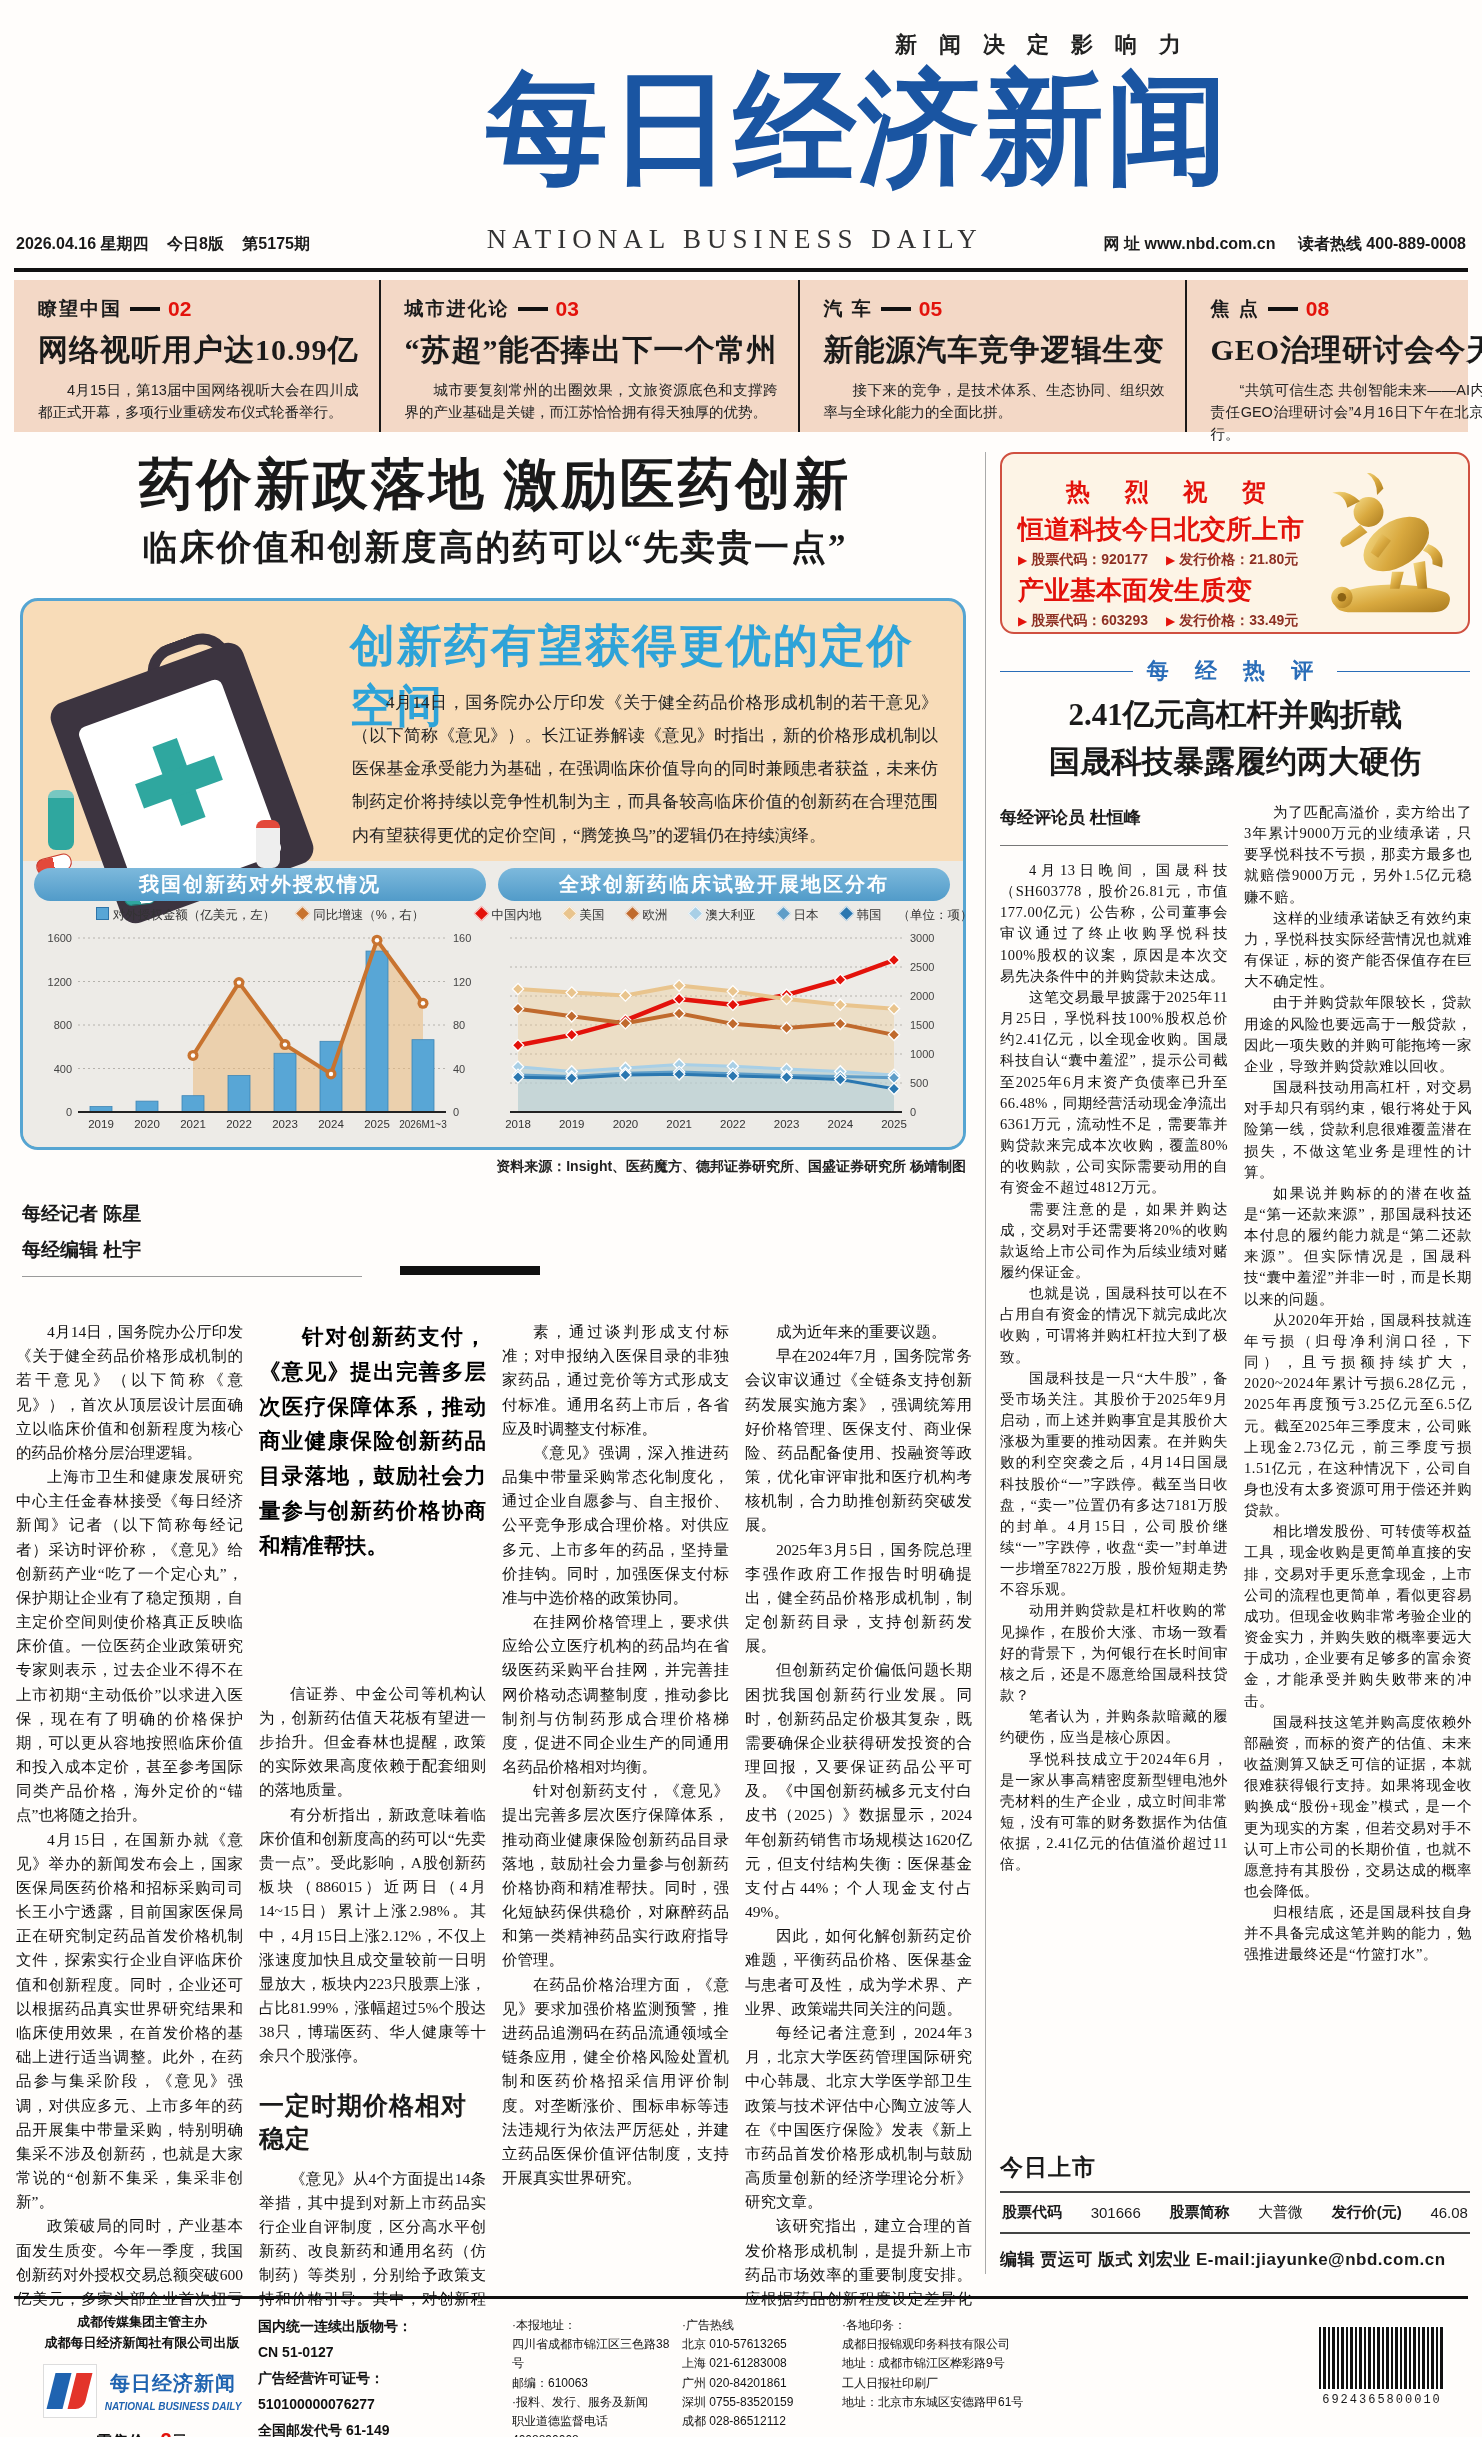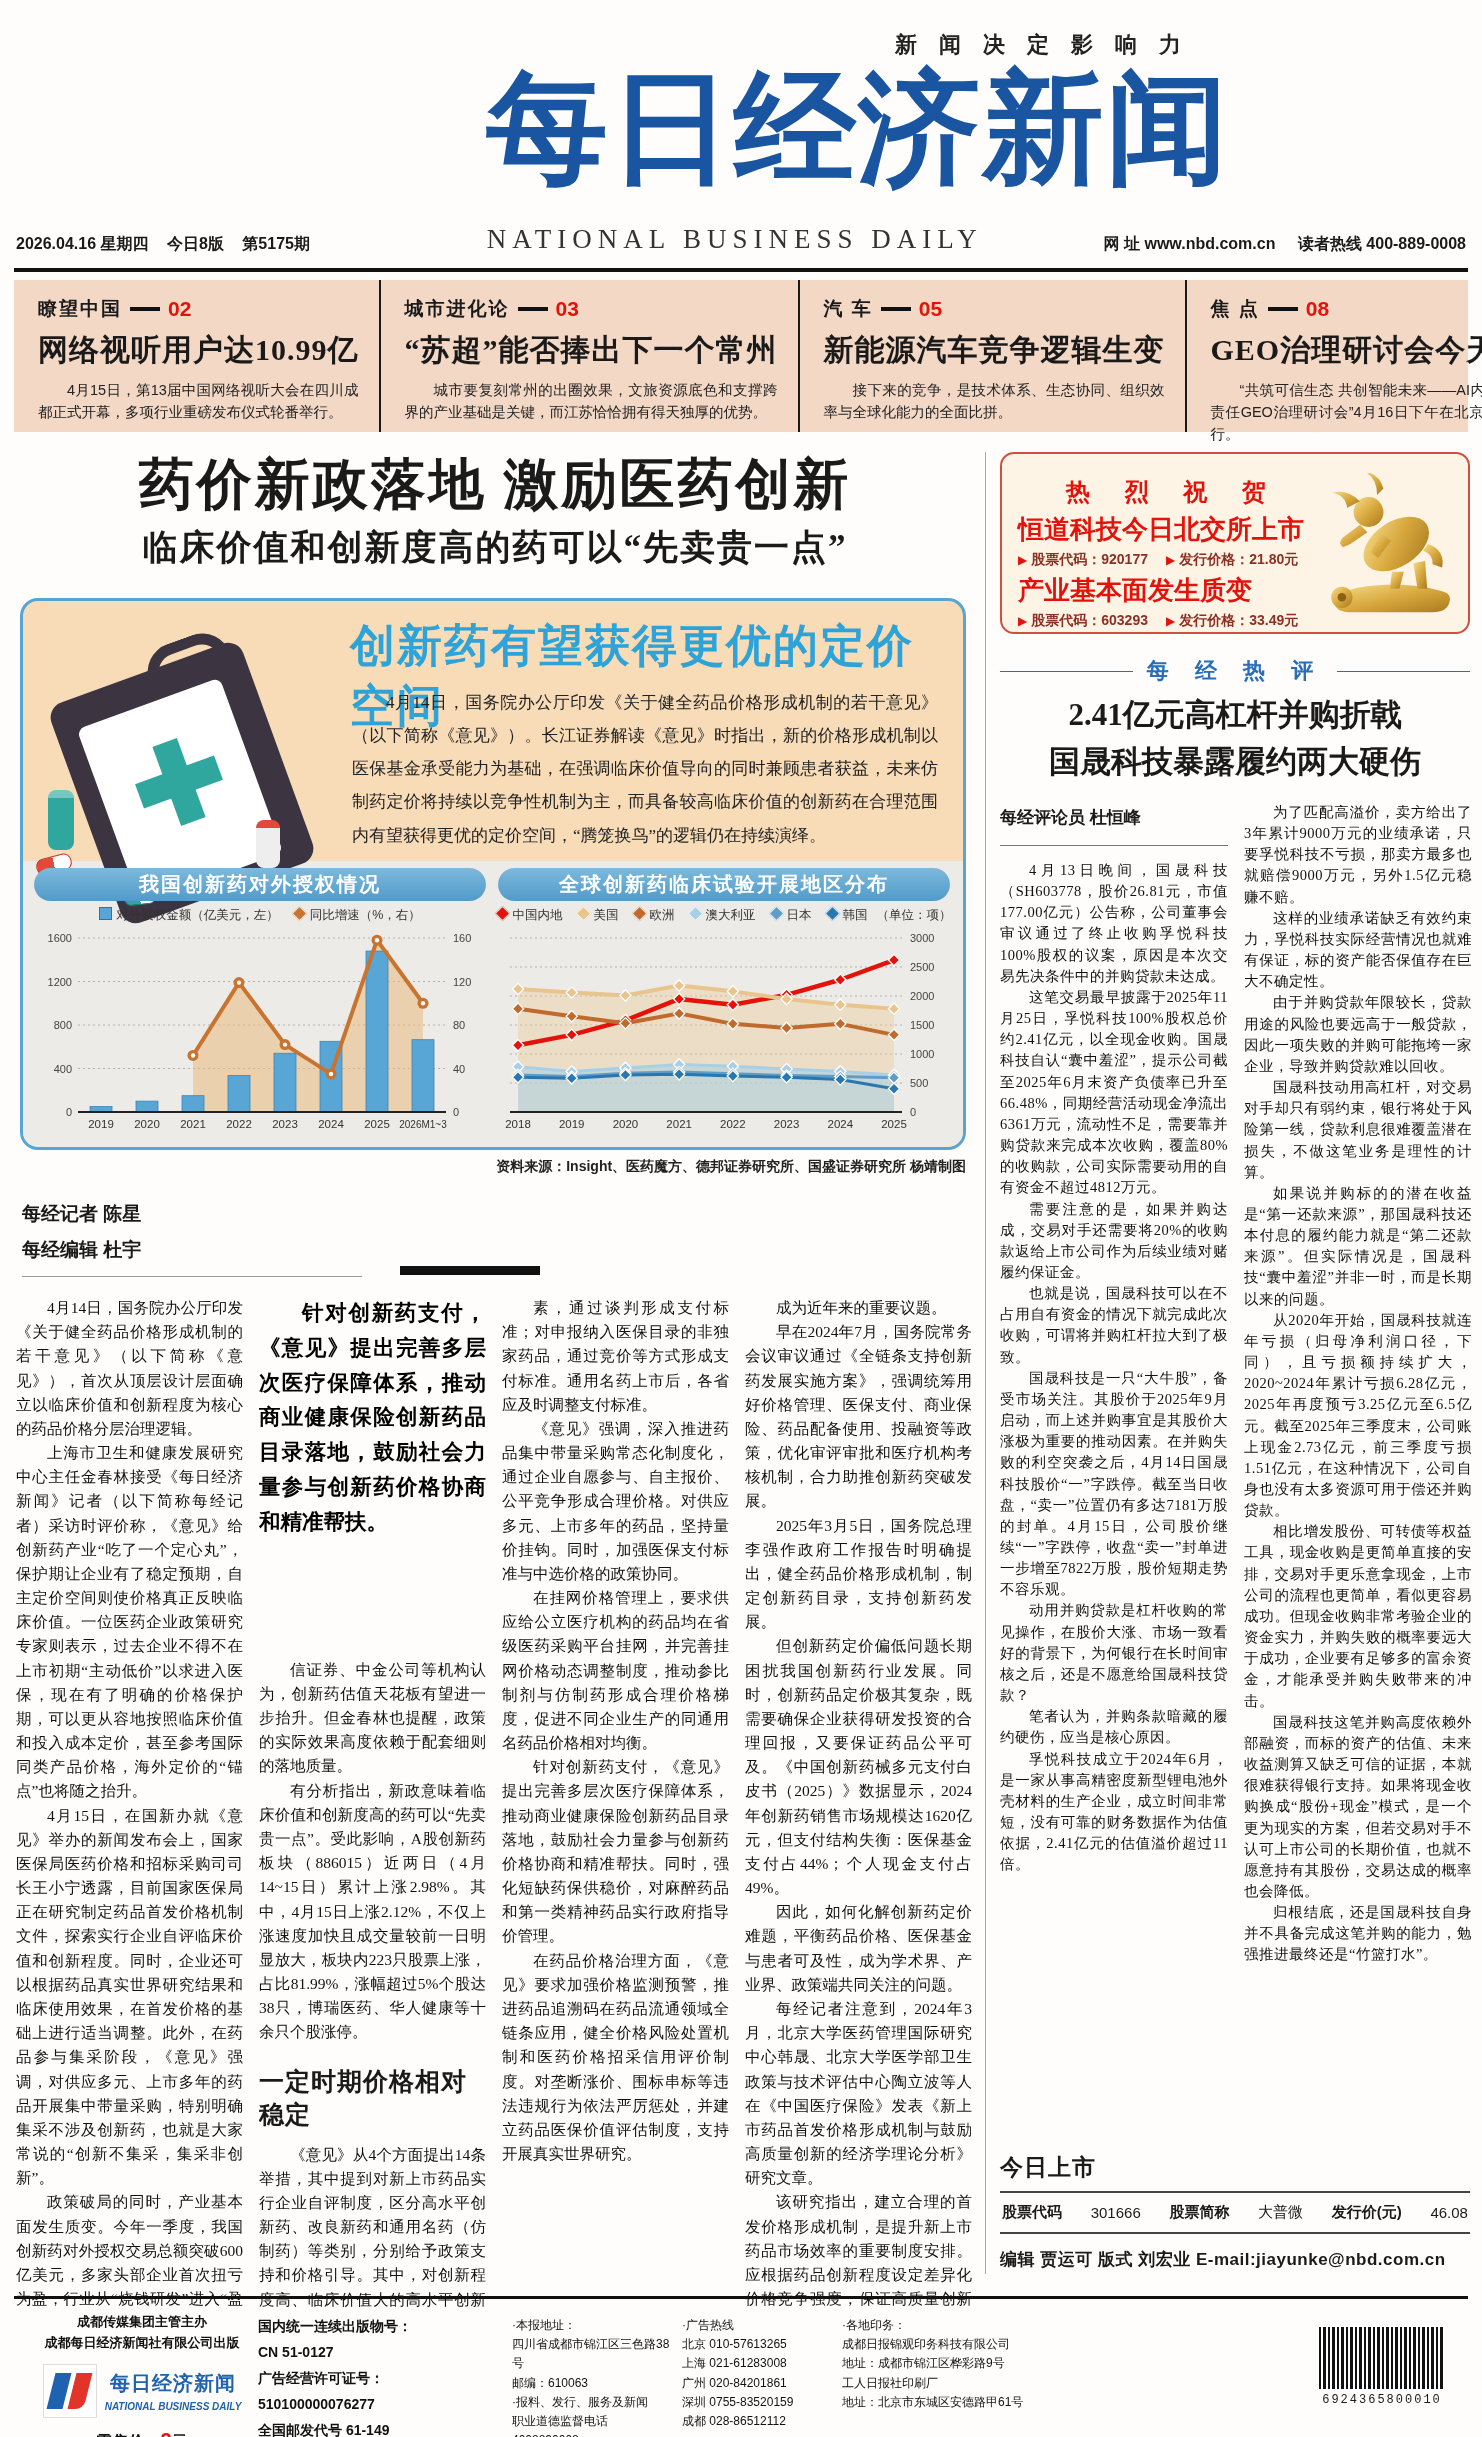--- a/index.html
+++ b/index.html
@@ -43,21 +43,21 @@
   #bull-wrap{flex:1;display:flex;align-items:center;justify-content:center;}
 
   
   #infobox{left:20px;top:598px;width:946px;height:552px;border:3px solid #56a5d2;border-radius:18px;background:#f8dcb8;box-sizing:border-box;overflow:hidden;}
   #info-title{left:350px;top:616px;width:600px;font-size:45px;font-weight:900;color:#2ea3d8;letter-spacing:2px;}
   #info-intro{left:352px;top:686px;width:586px;font-size:17px;line-height:1.95;text-align:justify;color:#222;text-indent:2em;font-family:"Liberation Serif",serif;}
   #chartzone{left:23px;top:858px;width:940px;height:289px;background:#edebe7;}
   .chartblock{position:absolute;top:8px;width:452px;}
   #chart1blk{left:14px;} #chart2blk{left:478px;}
   .chart-pill{height:33px;border-radius:17px;background:linear-gradient(#7db9dc,#519bc9);color:#fff;font-weight:700;font-size:20px;display:flex;align-items:center;justify-content:center;letter-spacing:2px;}
-  .legend{display:flex;justify-content:center;align-items:flex-end;gap:15px;margin:6px 0 0;font-size:12.5px;color:#333;flex-wrap:nowrap;white-space:nowrap;}
+  .legend{display:flex;justify-content:center;align-items:flex-end;gap:22px;margin:6px 0 0;font-size:12.5px;color:#333;flex-wrap:nowrap;white-space:nowrap;}
   .legend .sq{display:inline-block;width:11px;height:11px;background:#58a6d6;border:1px solid #2e74a8;margin-right:4px;vertical-align:-1px;}
   .legend .dia{display:inline-block;width:9px;height:9px;transform:rotate(45deg);margin-right:5px;vertical-align:0px;border:1px solid rgba(255,255,255,.8);}
   #source-line{left:20px;top:1158px;width:946px;text-align:right;font-size:14px;color:#222;font-weight:600;}
 
   
   #illus{left:28px;top:640px;width:320px;height:300px;}
   #illus .board{position:absolute;left:52px;top:26px;width:204px;height:234px;background:#3c3440;border-radius:16px;transform:rotate(-20deg);}
   #illus .handle{position:absolute;left:118px;top:-2px;width:64px;height:44px;border:11px solid #3c3440;border-bottom:none;border-radius:30px 30px 0 0;transform:rotate(-20deg);}
   #illus .panel{position:absolute;left:76px;top:58px;width:152px;height:186px;background:#fff;border-radius:8px;transform:rotate(-20deg);}
   #illus .crossV{position:absolute;left:138px;top:100px;width:26px;height:84px;background:#2fa79f;transform:rotate(-20deg);}
@@ -68,21 +68,21 @@
   #illus .p3{left:60px;top:236px;width:16px;height:16px;background:#f2c215;border-radius:50%;}
   #illus .p4{left:228px;top:180px;width:24px;height:40px;background:#eee;border-top:8px solid #e3493b;}
   #illus .p5{left:250px;top:232px;width:34px;height:14px;background:linear-gradient(90deg,#f2c215 50%,#fff 50%);transform:rotate(12deg);border:1px solid #caa20d;}
   #illus .p6{left:96px;top:250px;width:30px;height:13px;background:linear-gradient(90deg,#2fa79f 50%,#fff 50%);transform:rotate(-6deg);border:1px solid #23837c;}
 
   
   #byline{left:22px;top:1196px;width:360px;font-size:19px;font-weight:700;line-height:1.9;}
   #byline-rule{left:22px;top:1276px;width:340px;height:1px;background:#9a9a9a;}
   #byline-dash{left:400px;top:1266px;width:140px;height:9px;background:#111;}
   #main-cols{left:16px;top:1296px;width:956px;height:1014px;display:flex;gap:16px;overflow:hidden;}
-  .mcol{flex:1 1 0;overflow:hidden;}
+  .mcol{flex:1 1 0;overflow:hidden;margin-top:24px;}
   .mcol p.para, .hcol p.para{font-family:"Liberation Serif","DejaVu Serif",serif;font-size:15.5px;line-height:1.56;text-align:justify;text-indent:2em;margin:0;color:#111;}
   #pullquote{font-size:21.5px;font-weight:900;line-height:1.62;text-align:justify;text-indent:2em;margin:0 0 118px;color:#000;}
   .mc-subhead{font-size:25px;font-weight:900;margin:20px 0 12px;letter-spacing:1px;}
 
   
   #vdiv{left:985px;top:452px;width:1px;height:1822px;background:#aaa;}
 
   
   #hc-banner{left:1000px;top:656px;width:470px;display:flex;align-items:center;gap:14px;}
   #hc-banner .line{flex:1;height:1px;background:#2a6db8;}

